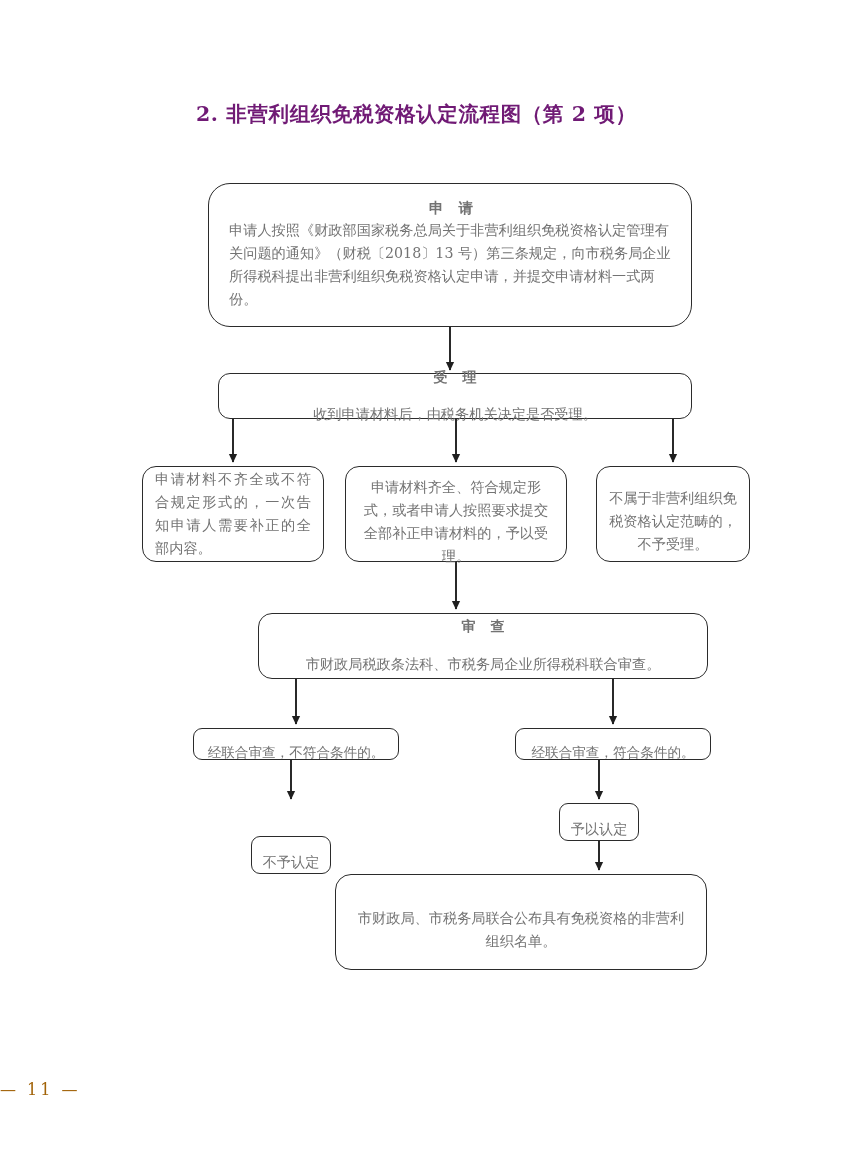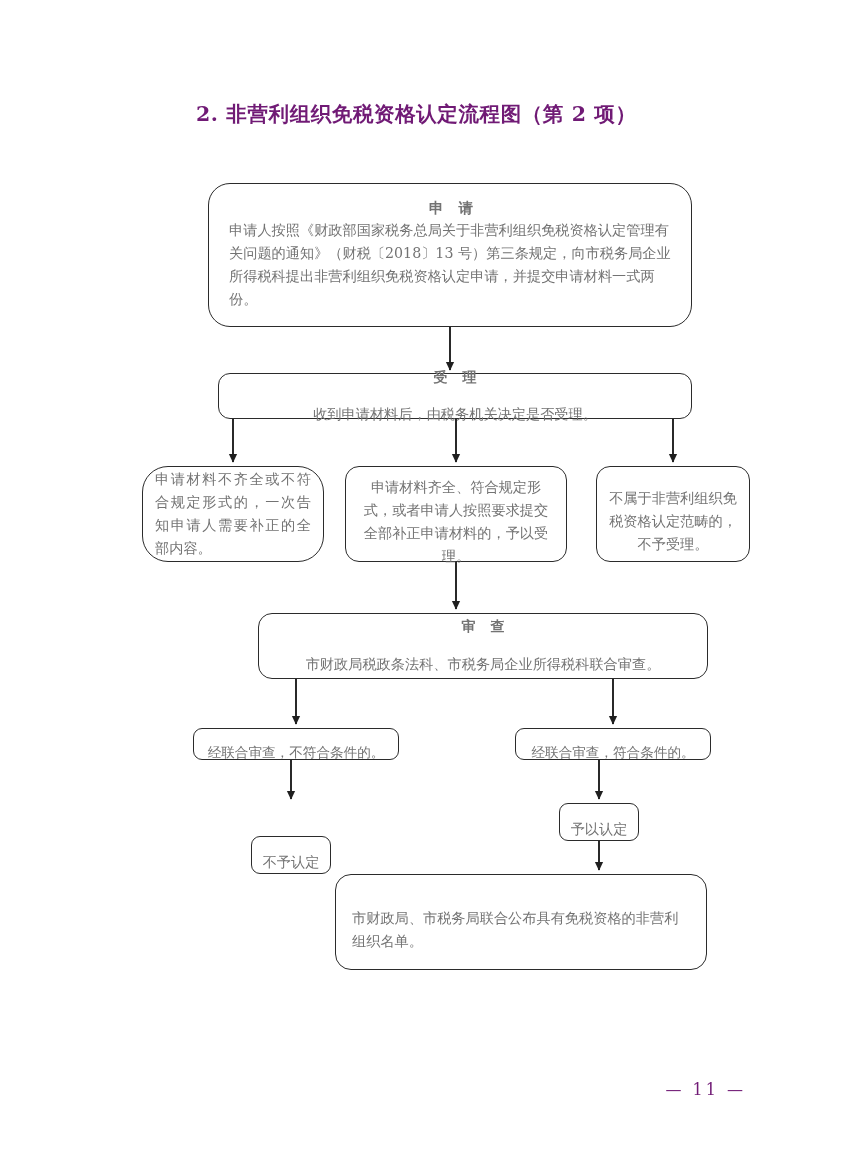--- a/index.html
+++ b/index.html
@@ -64,21 +64,21 @@
   .bd.ctr  { text-align: center; margin-top: 15px; }
 
   
   #node-apply   { left: 208px; top: 183px;  width: 484px; height: 144px; border-radius: 22px; padding: 6px 18px 8px 20px; }
   #node-apply .bd { text-align: left; }
 
   #node-accept  { left: 218px; top: 373px;  width: 474px; height: 46px;  border-radius: 12px; padding: 2px 14px; }
   #node-accept .hd { font-size: 14px; margin-bottom: 0; }
   #node-accept .bd { text-align: center; }
 
-  #node-incomplete { left: 142px; top: 466px; width: 182px; height: 96px; border-radius: 26px; padding: 4px 12px; }
+  #node-incomplete { left: 142px; top: 466px; width: 182px; height: 96px; border-radius: 14px; padding: 4px 12px; }
   #node-incomplete .bd { text-align: justify; text-align-last: left; }
 
   #node-complete   { left: 345px; top: 466px; width: 222px; height: 96px; border-radius: 14px; padding: 4px 12px; }
   #node-complete .bd { text-align: center; }
 
   #node-outscope   { left: 596px; top: 466px; width: 154px; height: 96px; border-radius: 14px; padding: 4px 10px; }
   #node-outscope .bd { text-align: center; }
 
   #node-review  { left: 258px; top: 613px; width: 450px; height: 66px;  border-radius: 14px; padding: 2px 14px; }
   #node-review .hd { font-size: 14px; }
@@ -86,40 +86,39 @@
 
   #node-cond-fail { left: 193px; top: 728px; width: 206px; height: 32px; border-radius: 9px; padding: 0 8px; }
   #node-cond-pass { left: 515px; top: 728px; width: 196px; height: 32px; border-radius: 9px; padding: 0 8px; }
   #node-cond-fail .bd, #node-cond-pass .bd { text-align: center; font-size: 13.6px; }
 
   #node-reject  { left: 251px; top: 836px; width: 80px; height: 38px; border-radius: 9px; }
   #node-approve { left: 559px; top: 803px; width: 80px; height: 38px; border-radius: 9px; }
   #node-reject .bd, #node-approve .bd { text-align: center; font-size: 14.2px; }
 
   #node-decision { left: 335px; top: 874px; width: 372px; height: 96px; border-radius: 16px; padding: 4px 16px; }
-  #node-decision .bd { text-align: left; }
+  #node-decision .bd { text-align: center; }
 
   
   #wires {
     position: absolute;
     left: 0; top: 0;
     width: 850px; height: 1150px;
     pointer-events: none;
   }
 
   
   .page-number {
     position: absolute;
     left: 0;
     top: 1080px;
     width: 746px;
-    text-align: right;
     font-size: 16px;
     letter-spacing: 3px;
-    color: #701a75;
+    color: #a16207;
   }
 </style>
 </head>
 <body>
 
 <div id="page">
 
   <div class="title">2. 非营利组织免税资格认定流程图（第 2 项）</div>
 
   <svg id="wires" viewBox="0 0 850 1150" width="850" height="1150">

